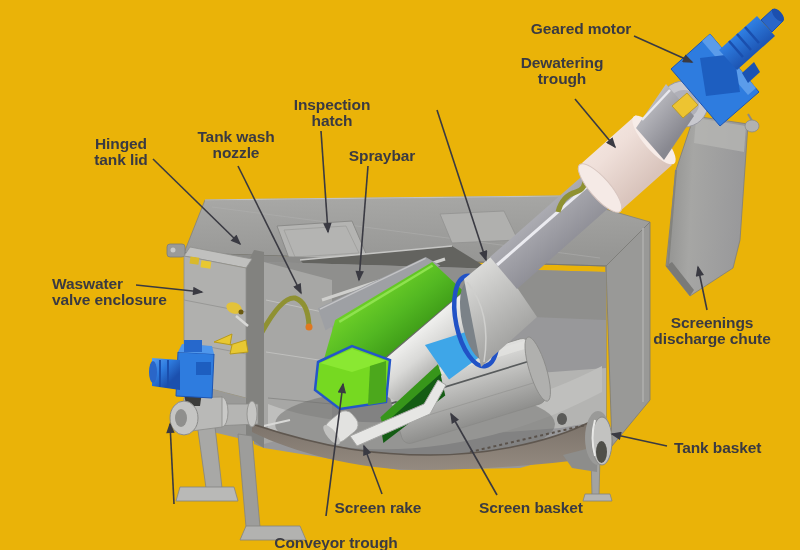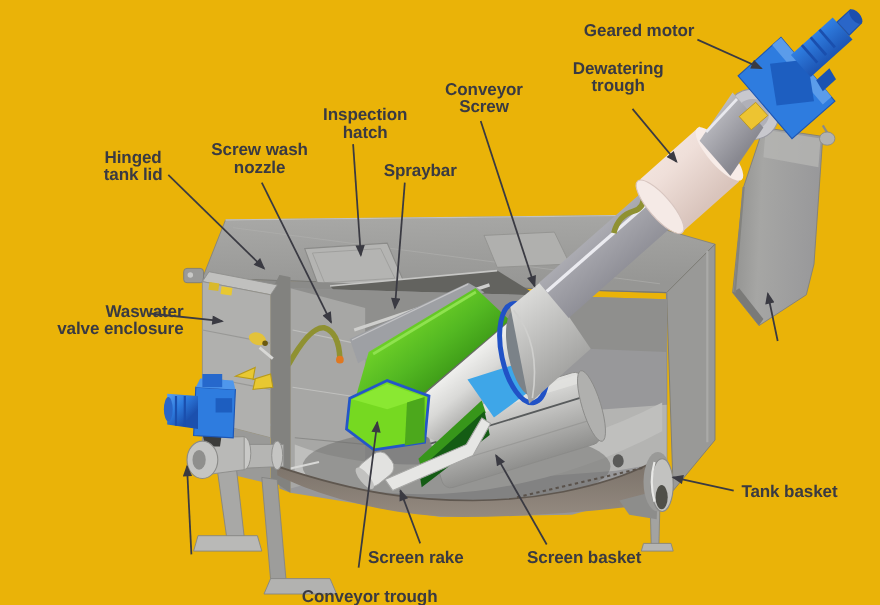--- a/index.html
+++ b/index.html
@@ -2,21 +2,21 @@
 <html><head>
 <meta charset="utf-8">
 <style>
   html,body{margin:0;padding:0;background:#ffffff;}
   .stage{position:relative;width:800px;height:550px;background:#eab308;overflow:hidden;
          font-family:"Liberation Sans","DejaVu Sans",sans-serif;padding-left:16px;}
   .stage svg{position:absolute;left:0;top:0;}
   .label{position:absolute;color:#3a3a42;font-weight:bold;font-size:15.5px;line-height:1.06;
          white-space:pre;text-align:center;letter-spacing:-0.1px;}
   .label.center{transform:translateX(-50%);}
-  .label.left{text-align:right;}
+  .label.left{text-align:left;}
 </style>
 </head>
 <body>
 
 <div class="stage">
 
 <svg width="800" height="550" viewBox="0 0 800 550">
   <defs>
     <linearGradient id="gTube" x1="0" y1="0" x2="0.66" y2="0.75">
       <stop offset="0" stop-color="#dfdfe3"></stop>
@@ -294,29 +294,29 @@
     <line x1="497" y1="495" x2="451" y2="414" marker-end="url(#ah)"></line>
     <line x1="382" y1="494" x2="364" y2="446" marker-end="url(#ah)"></line>
     <line x1="326" y1="516" x2="343" y2="384" marker-end="url(#ah)"></line>
     <line x1="174" y1="504" x2="170" y2="424" marker-end="url(#ah)"></line>
   </g>
 </svg>
 
 <div class="label center" style="left:581px;top:21px">Geared motor</div>
 <div class="label center" style="left:562px;top:55px">Dewatering
 trough</div>
-<div class="label center" style="left:440px;top:74px">Conveyor
-Screw</div>
 <div class="label center" style="left:332px;top:97px">Inspection
 hatch</div>
-<div class="label center" style="left:236px;top:129px">Screw wash
+<div class="label center" style="left:236px;top:129px">Tank wash
 nozzle</div>
 <div class="label center" style="left:382px;top:148px">Spraybar</div>
 <div class="label center" style="left:121px;top:136px">Hinged
 tank lid</div>
 <div class="label left" style="left:52px;top:276px">Waswater
 valve enclosure</div>
+<div class="label center" style="left:712px;top:315px">Screenings
+discharge chute</div>
 <div class="label left" style="left:674px;top:440px">Tank basket</div>
 <div class="label center" style="left:531px;top:500px">Screen basket</div>
 <div class="label center" style="left:378px;top:500px">Screen rake</div>
 <div class="label center" style="left:336px;top:535px">Conveyor trough</div>
 
 </div>
 
 </body></html>

